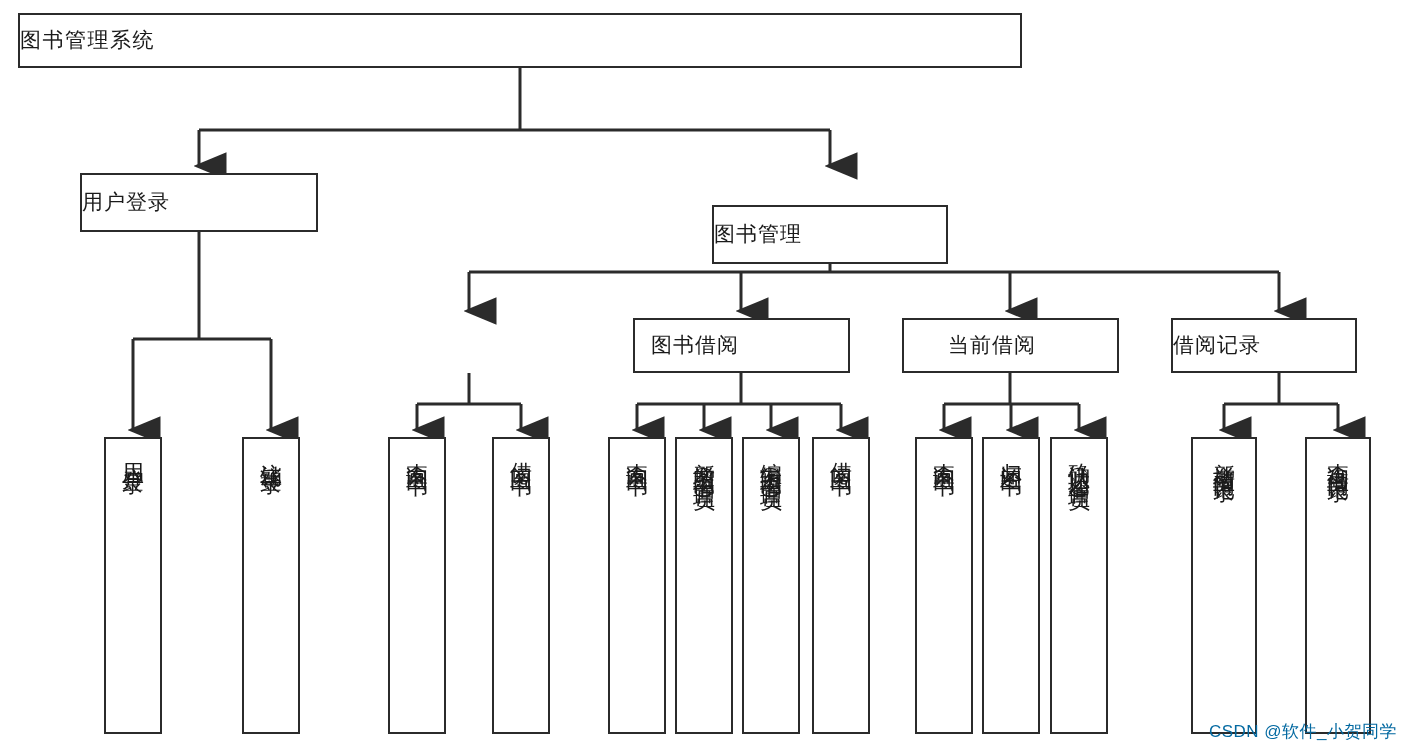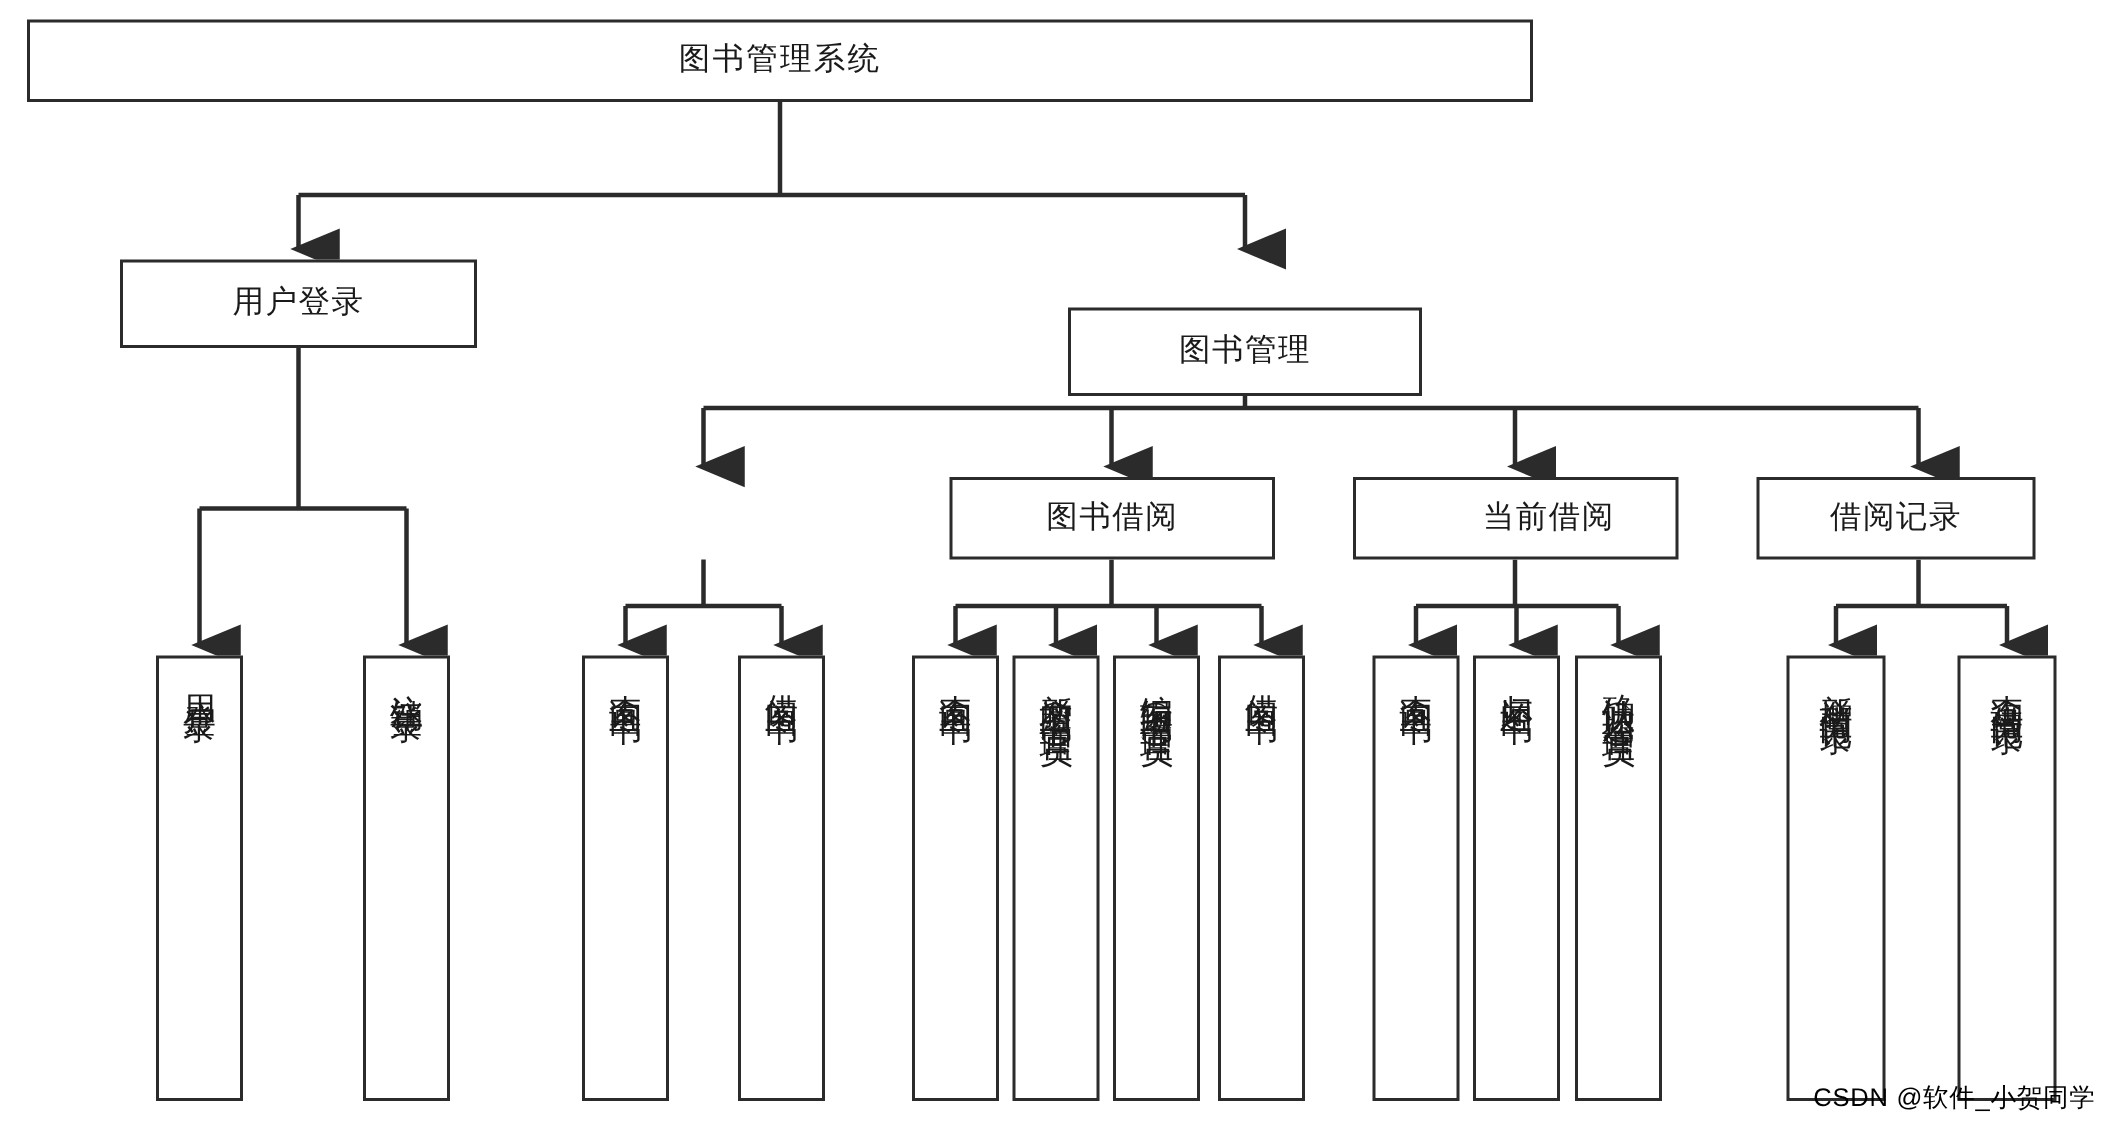--- a/index.html
+++ b/index.html
@@ -13,21 +13,21 @@
   #stage{position:absolute;left:0;top:0;width:1405px;height:747px;}
   svg.wires{position:absolute;left:0;top:0;width:1405px;height:747px;pointer-events:none;}
 
   .node{
     position:absolute;
     box-sizing:border-box;
     background:#ffffff;
     border:2.5px solid #2b2b2b;
     display:flex;
     align-items:center;
-    justify-content:center;
+    justify-content:flex-start;
     color:#1a1a1a;
   }
   .node .lbl{
     display:block;
     text-align:center;
     line-height:1.15;
     white-space:nowrap;
   }
   .node.horiz .lbl{
     font-size:21px;
@@ -45,21 +45,21 @@
     font-size:22px;
     letter-spacing:4px;
     line-height:1;
     white-space:nowrap;
   }
   .watermark{
     position:absolute;
     right:8px;
     bottom:4px;
     font-size:17px;
-    color:#000000;
+    color:#0369a1;
     letter-spacing:0.5px;
     white-space:nowrap;
   }
 </style>
 </head>
 <body>
 
 <div id="stage">
 
   <svg class="wires" viewBox="0 0 1405 747" xmlns="http://www.w3.org/2000/svg">
@@ -117,21 +117,21 @@
     <span class="lbl">图书管理系统</span>
   </div>
 
   <div class="node horiz" style="left:80px;top:173px;width:238px;height:59px;">
     <span class="lbl">用户登录</span>
   </div>
   <div class="node horiz" style="left:712px;top:173px;width:236px;height:59px;margin-top:32px;">
     <span class="lbl">图书管理</span>
   </div>
 
-  <div class="node horiz" style="left:633px;top:318px;width:217px;height:55px;">
+  <div class="node horiz" style="left:633px;top:318px;width:217px;height:55px;padding-left:16px;">
     <span class="lbl">图书借阅</span>
   </div>
   <div class="node horiz" style="left:902px;top:318px;width:217px;height:55px;padding-left:44px;">
     <span class="lbl">当前借阅</span>
   </div>
   <div class="node horiz" style="left:1171px;top:318px;width:186px;height:55px;">
     <span class="lbl">借阅记录</span>
   </div>
 
   <div class="node vert" style="left:104px;top:437px;width:58px;height:297px;">

